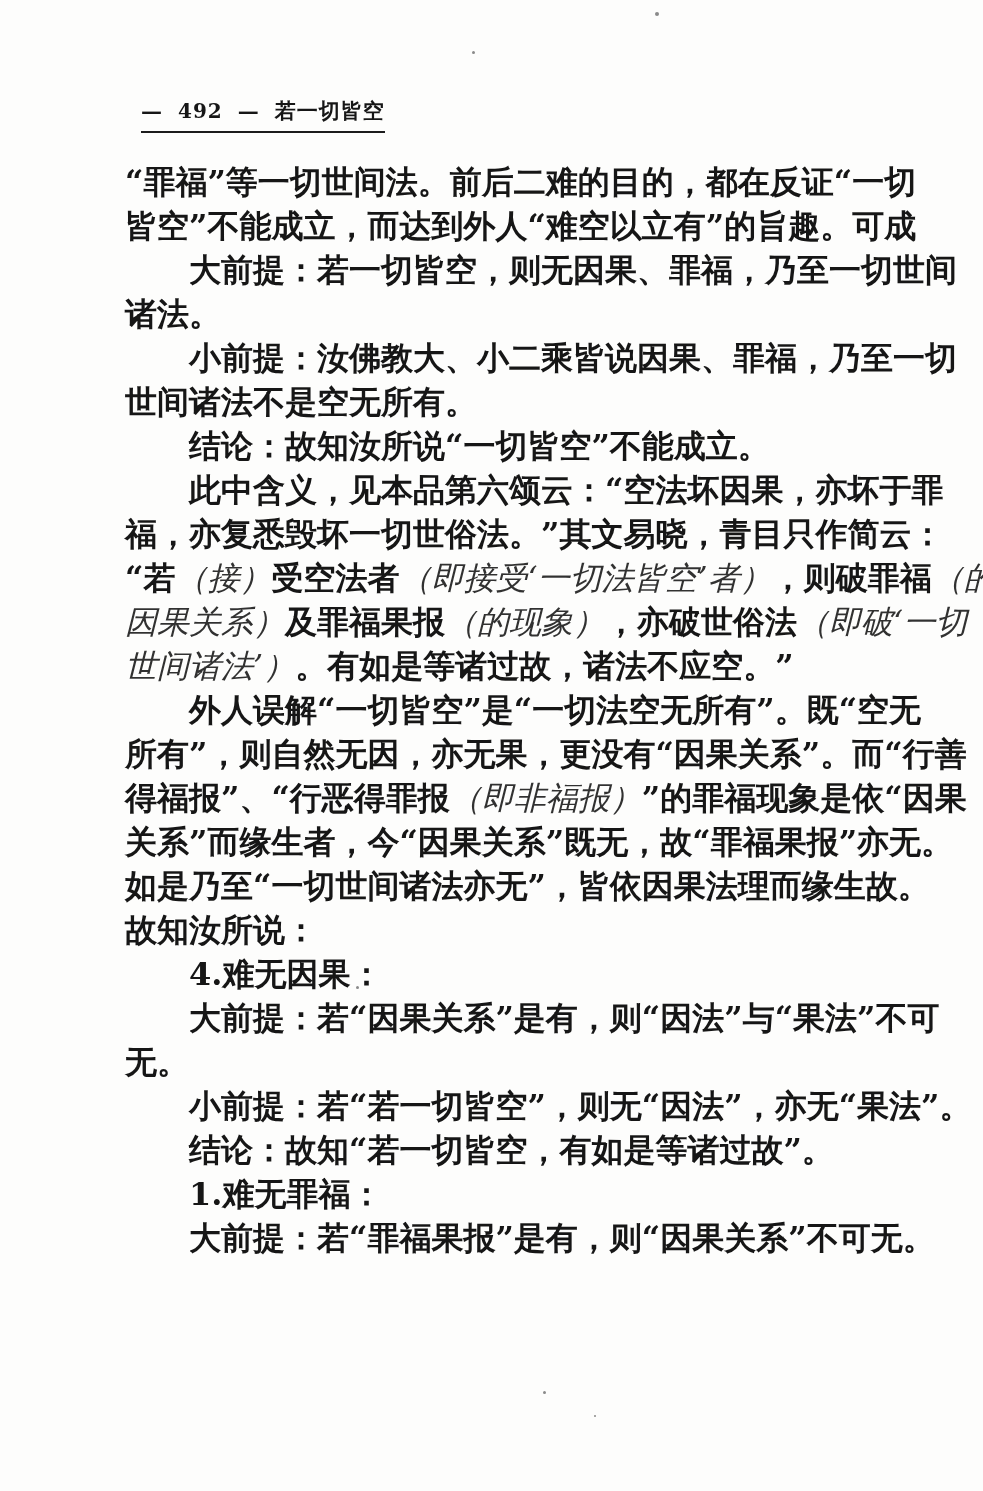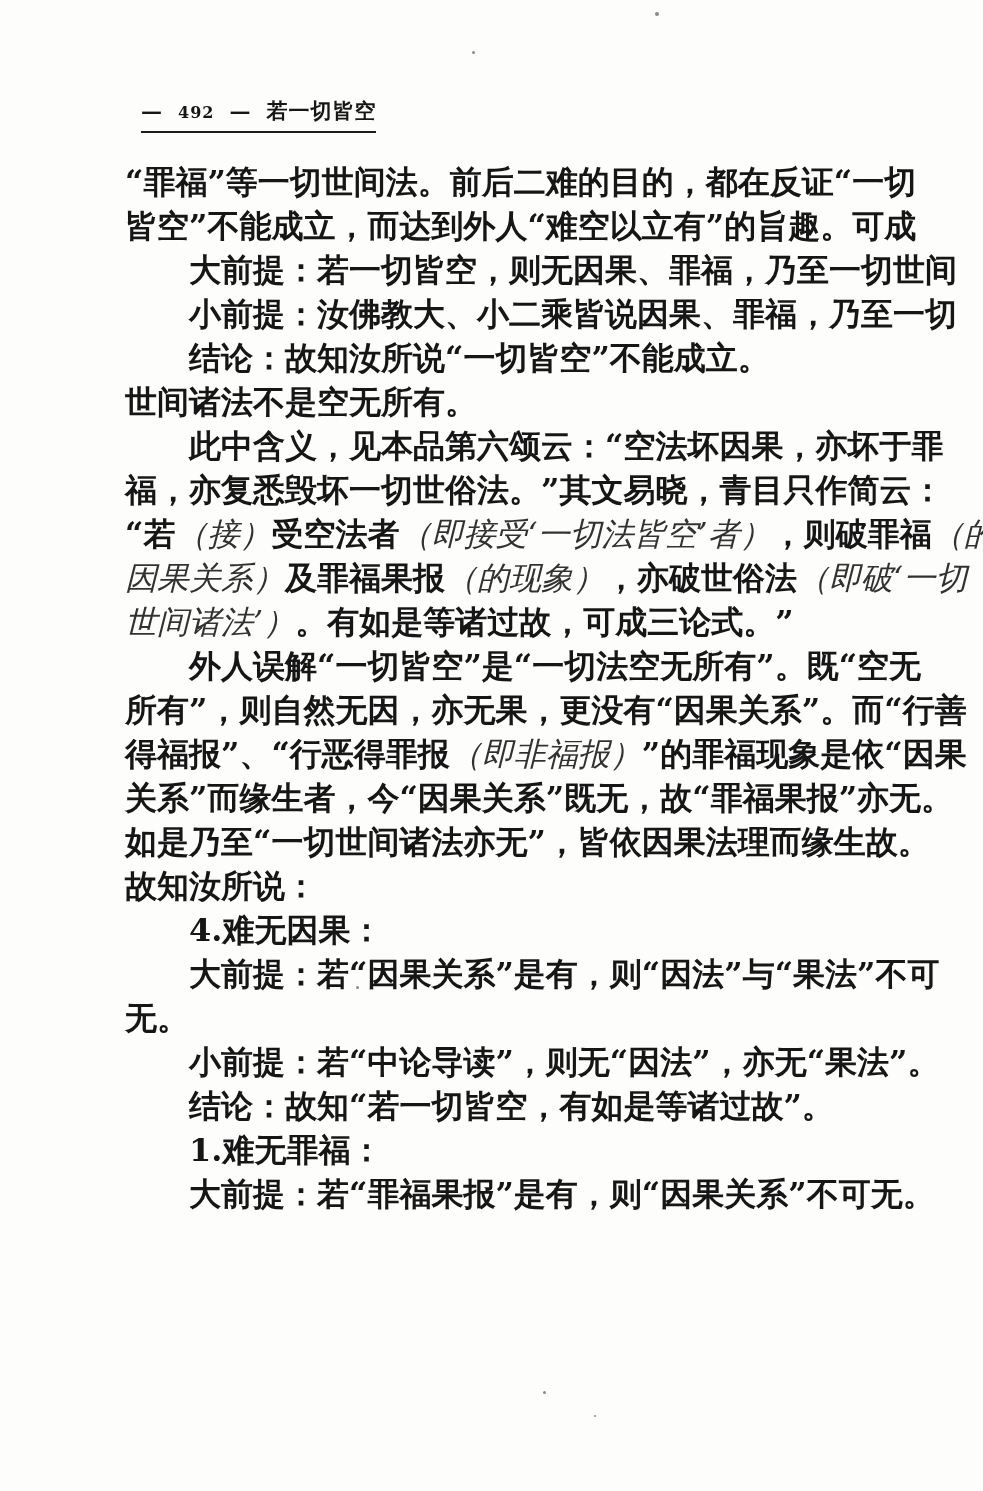--- a/index.html
+++ b/index.html
@@ -24,21 +24,21 @@
     display: flex;
     align-items: baseline;
     gap: 15px;
     font-size: 21px;
     font-weight: 600;
     letter-spacing: 1px;
     padding-bottom: 6px;
     border-bottom: 2px solid #1c1c1c;
     white-space: nowrap;
   }
-  .running-head .num { font-size: 16px; text-align: center; }
+  .running-head .num { font-size: 20px; text-align: center; }
   
   .page-body {
     position: absolute;
     left: 125px;
     top: 160px;
     width: 752px;
     font-size: 32px;
     line-height: 44px;
     font-weight: 600;
   }
@@ -153,20 +153,21 @@
         <span>罪</span>
         <span>福</span>
         <span>，</span>
         <span>乃</span>
         <span>至</span>
         <span>一</span>
         <span>切</span>
         <span>世</span>
         <span>间</span>
       </div>
+      <div class="line"><span>诸法。</span></div>
       <div class="line indent fill">
         <span>小</span>
         <span>前</span>
         <span>提</span>
         <span>：</span>
         <span>汝</span>
         <span>佛</span>
         <span>教</span>
         <span>大</span>
         <span>、</span>
@@ -179,22 +180,22 @@
         <span>果</span>
         <span>、</span>
         <span>罪</span>
         <span>福</span>
         <span>，</span>
         <span>乃</span>
         <span>至</span>
         <span>一</span>
         <span>切</span>
       </div>
+      <div class="line"><span>世间诸法不是空无所有。</span></div>
       <div class="line indent"><span>结论：故知汝所说“一切皆空”不能成立。</span></div>
-      <div class="line"><span>世间诸法不是空无所有。</span></div>
       <div class="line indent fill">
         <span>此</span>
         <span>中</span>
         <span>含</span>
         <span>义</span>
         <span>，</span>
         <span>见</span>
         <span>本</span>
         <span>品</span>
         <span>第</span>
@@ -295,21 +296,21 @@
         <span>世</span>
         <span>俗</span>
         <span>法</span>
         <span class="kai">（</span>
         <span class="kai">即</span>
         <span class="kai">破</span>
         <span class="kai">‘</span>
         <span class="kai">一</span>
         <span class="kai">切</span>
       </div>
-      <div class="line"><span class="kai">世间诸法’）</span><span>。有如是等诸过故，可成三论式。”</span></div>
+      <div class="line"><span class="kai">世间诸法’）</span><span>。有如是等诸过故，诸法不应空。”</span></div>
       <div class="line indent fill">
         <span>外</span>
         <span>人</span>
         <span>误</span>
         <span>解</span>
         <span>“</span>
         <span>一</span>
         <span>切</span>
         <span>皆</span>
         <span>空</span>
@@ -472,21 +473,21 @@
         <span>”</span>
         <span>与</span>
         <span>“</span>
         <span>果</span>
         <span>法</span>
         <span>”</span>
         <span>不</span>
         <span>可</span>
       </div>
       <div class="line"><span>无。</span></div>
-      <div class="line indent"><span>小前提：若“中论导读”，则无“因法”，亦无“果法”。</span></div>
+      <div class="line indent"><span>小前提：若“若一切皆空”，则无“因法”，亦无“果法”。</span></div>
       <div class="line indent"><span>结论：故知“若一切皆空，有如是等诸过故”。</span></div>
       <div class="line indent"><span>1.难无罪福：</span></div>
       <div class="line indent fill">
         <span>大</span>
         <span>前</span>
         <span>提</span>
         <span>：</span>
         <span>若</span>
         <span>“</span>
         <span>罪</span>

